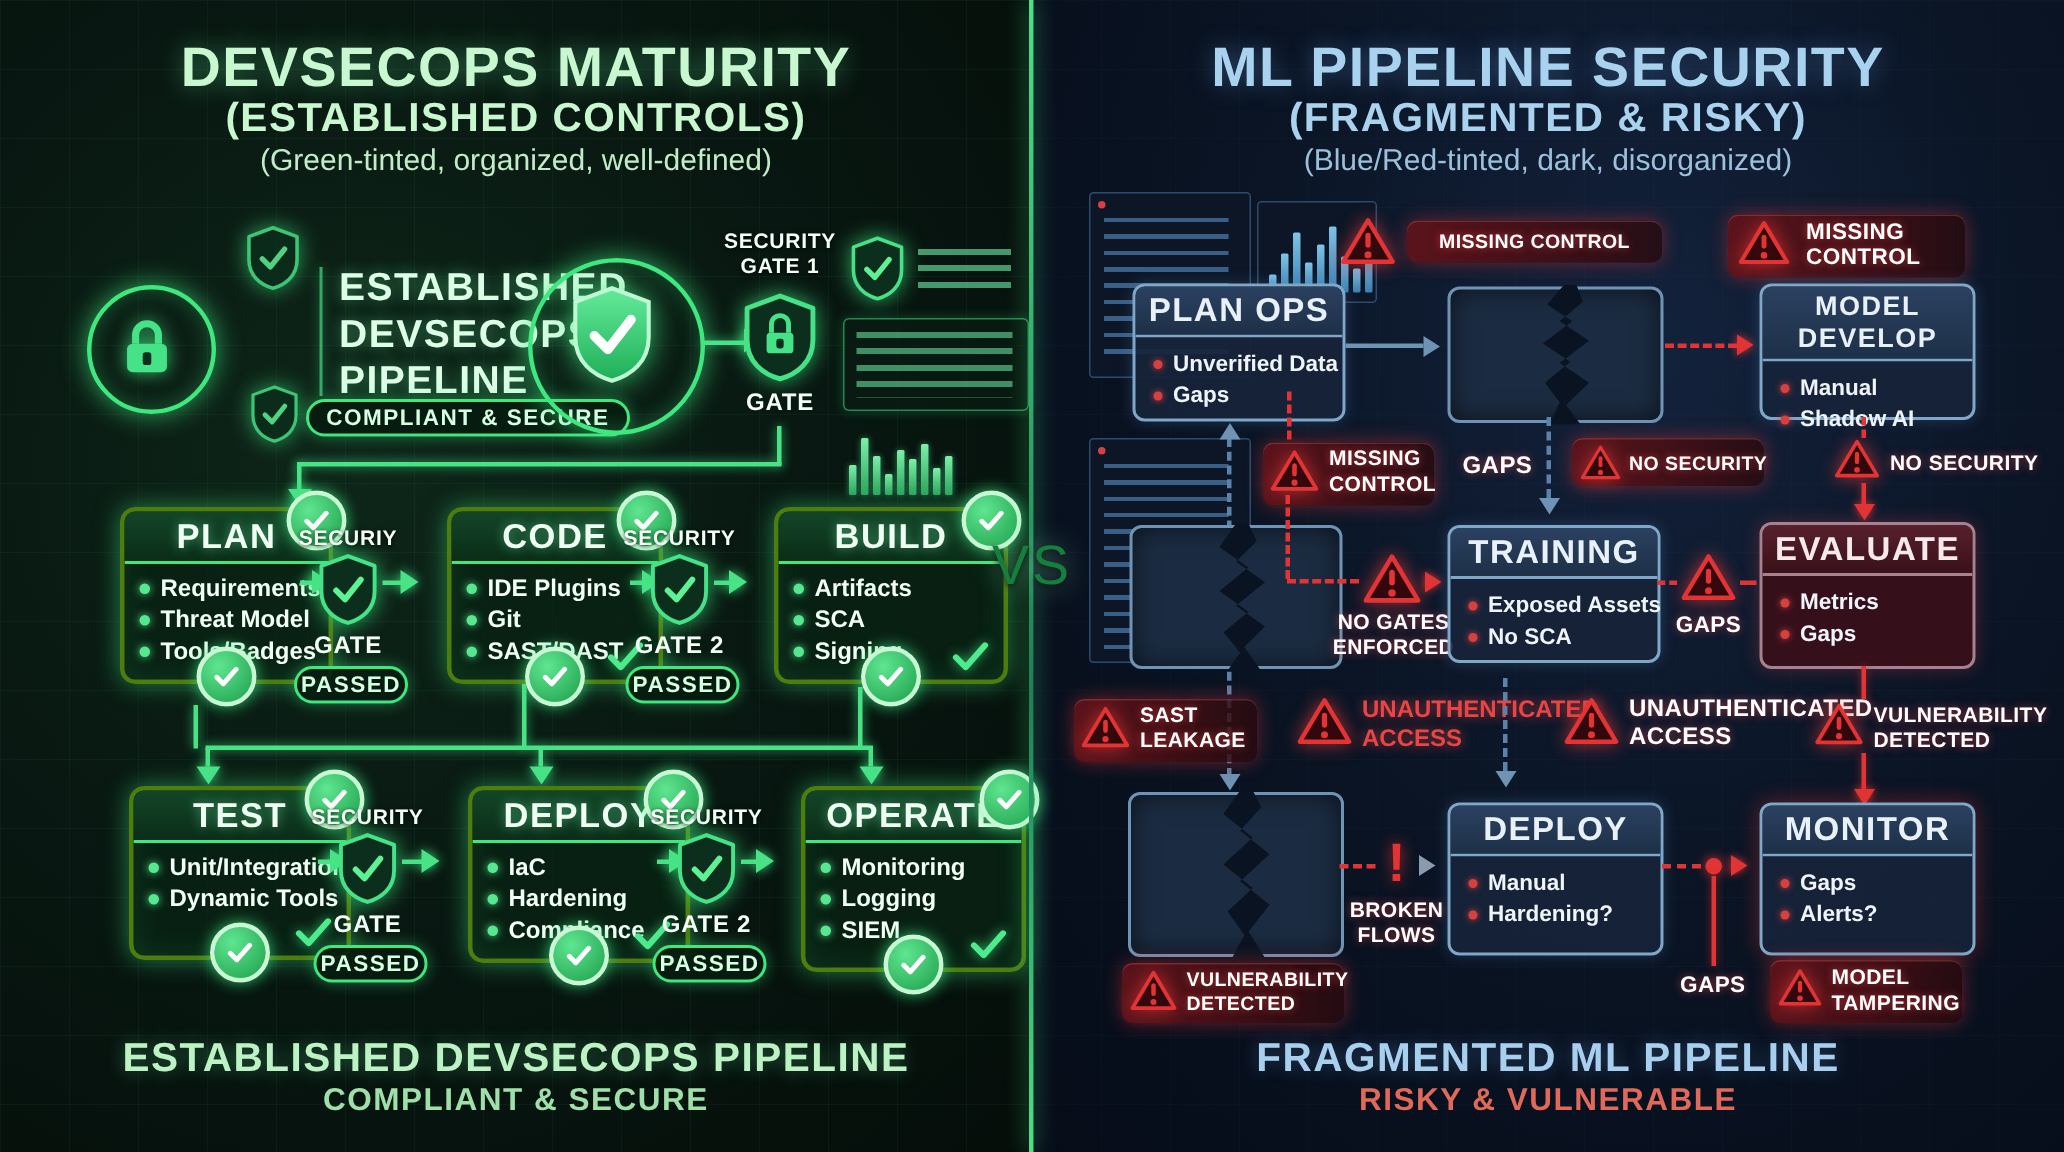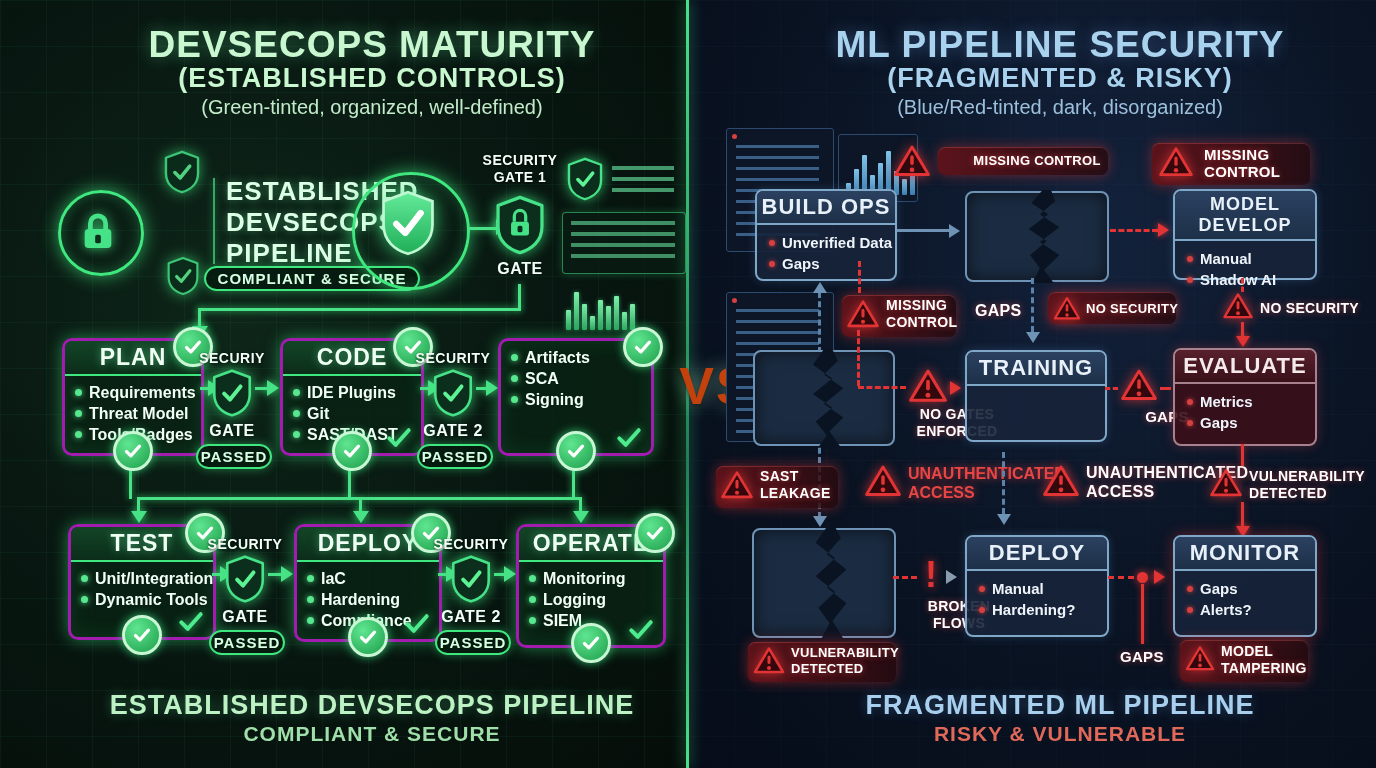--- a/index.html
+++ b/index.html
@@ -1,19 +1,19 @@
 <!DOCTYPE html>
 <html><head>
 <meta charset="utf-8">
 <style>
   html,body{margin:0;padding:0;background:#05080f;}
   .canvas{position:relative;width:1376px;height:768px;overflow:hidden;
     font-family:"Liberation Sans",sans-serif;}
   .abs{position:absolute;}
-  .t-c{text-align:center;margin-left:28px;}
+  .t-c{text-align:center;}
 
   
   .half-left{left:0;top:0;width:688px;height:768px;
     background:radial-gradient(ellipse at 35% 40%, #0e2619 0%, #081711 50%, #050d09 100%);}
   .half-right{left:688px;top:0;width:688px;height:768px;
     background:radial-gradient(ellipse at 60% 30%, #13223c 0%, #0a1424 48%, #060c18 100%);}
   .grid-g{left:0;top:0;width:688px;height:768px;opacity:.7;
     background-image:linear-gradient(rgba(80,240,160,.07) 1px,transparent 1px),
       linear-gradient(90deg,rgba(80,240,160,.07) 1px,transparent 1px);
     background-size:46px 46px;}
@@ -25,26 +25,26 @@
     background:linear-gradient(180deg,#49e287,#1f7f55 60%,#49e287);
     box-shadow:0 0 14px rgba(70,226,135,.8);}
 
   
   .gt1{font-size:37px;font-weight:800;color:#c9f7d0;letter-spacing:1px;text-shadow:0 0 16px rgba(110,255,170,.4);}
   .gt2{font-size:27px;font-weight:800;color:#c9f7d0;letter-spacing:1px;}
   .gt3{font-size:20px;font-weight:400;color:#c2ecc9;}
   .bt1{font-size:37px;font-weight:800;color:#a9d2ee;letter-spacing:1px;text-shadow:0 0 16px rgba(120,180,255,.35);}
   .bt2{font-size:27px;font-weight:800;color:#a9d2ee;letter-spacing:1px;}
   .bt3{font-size:20px;font-weight:400;color:#9cc0dc;}
-  .vs{font-size:52px;font-weight:700;color:#c2410c;letter-spacing:2px;
+  .vs{font-size:37px;font-weight:400;color:#15803d;letter-spacing:2px;
     text-shadow:0 0 18px rgba(180,255,220,.5),0 2px 4px rgba(0,0,0,.8);}
 
   
-  .gbox{border:3px solid #a21caf;border-radius:10px;background:rgba(8,34,20,.82);
-    box-shadow:0 0 16px rgba(62,232,127,.5), inset 0 0 20px rgba(62,232,127,.12);}
+  .gbox{border:3px solid #4d7c0f;border-radius:10px;background:rgba(8,34,20,.82);
+    box-shadow:0 0 16px rgba(62,232,127,.5), inset 0 0 20px rgba(62,232,127,.12);margin-left:18px;}
   .ghd{background:linear-gradient(180deg,#134527,#0b2d19);border-bottom:2px solid #3fe87f;
     border-radius:7px 7px 0 0;color:#f0fff4;font-size:23px;font-weight:800;text-align:center;
     padding:3px 0;letter-spacing:1px;text-shadow:0 0 8px rgba(120,255,180,.5);}
   .glist{margin:6px 0 0;padding:0 4px 0 10px;list-style:none;}
   .glist li{position:relative;padding-left:14px;color:#f2fff5;font-size:16px;font-weight:600;line-height:21px;white-space:nowrap;}
   .glist li::before{content:"";position:absolute;left:0;top:7px;width:7px;height:7px;border-radius:50%;
     background:#57e88f;box-shadow:0 0 6px #57e88f;}
   .chk{position:absolute;width:34px;height:34px;border-radius:50%;
     background:radial-gradient(circle at 35% 30%,#5fe690,#1e9e4a);
     border:3px solid #c8f7d4;display:flex;align-items:center;justify-content:center;
@@ -297,20 +297,21 @@
   <div class="abs gate-lbl" style="left:413px;top:350px;width:80px">SECURITY</div>
   <svg class="abs gshield" style="left:432px;top:368px;width:42px;height:50px">
       <use href="#sym-gate-shield"></use>
     </svg>
   <div class="abs gate-sub" style="left:413px;top:422px;width:80px">GATE 2</div>
   <div class="abs pill" style="left:417px;top:444px;width:72px">PASSED</div>
   <div class="abs ln-g" style="left:476px;top:387px;width:11px;height:3px"></div>
   <div class="abs ah-r-g" style="left:486px;top:380px"></div>
 
   <div class="abs gbox" style="left:498px;top:338px;width:150px;height:112px">
+    <div class="ghd">BUILD</div>
     <ul class="glist">
       <li>Artifacts</li>
       <li>SCA</li>
       <li>Signing</li>
     </ul>
     <span class="chk chk-tr">
         <svg>
           <use href="#sym-check"></use>
         </svg>
       </span>
@@ -450,21 +451,21 @@
     <div class="wtext t-c" style="font-size:13px;padding-top:5px">MISSING CONTROL</div>
   </div>
   <div class="abs wbadge" style="left:1152px;top:143px;width:158px;height:42px"></div>
   <svg class="abs tri" style="left:1158px;top:146px;width:36px;height:32px">
       <use href="#sym-tri"></use>
     </svg>
   <div class="abs wtext" style="left:1204px;top:146px;font-size:15px">MISSING</div>
   <div class="abs wtext" style="left:1204px;top:163px;font-size:15px">CONTROL</div>
 
   <div class="abs bbox" style="left:755px;top:189px;width:138px;height:88px">
-    <div class="bhd" style="font-size:22px">BUILD OPS</div>
+    <div class="bhd" style="font-size:22px">PLAN OPS</div>
     <ul class="blist">
       <li>Unverified Data</li>
       <li>Gaps</li>
     </ul>
   </div>
   <div class="abs ln-b" style="left:897px;top:229px;width:52px;height:3px"></div>
   <div class="abs ah-r-b" style="left:949px;top:224px"></div>
   <div class="abs cracked" style="left:965px;top:191px;width:140px;height:87px">
     <svg class="crack" viewBox="0 0 100 100" preserveAspectRatio="none">
       <path d="M54 0 L46 14 L58 26 L44 42 L57 55 L45 70 L52 84 L47 100 L62 100 L55 86 L66 70 L52 56 L66 40 L52 26 L63 12 L60 0 Z" fill="#0a1322"></path>
@@ -515,20 +516,24 @@
   <div class="abs dash-hr" style="left:858px;top:386px;width:48px"></div>
   <svg class="abs tri" style="left:908px;top:368px;width:40px;height:36px">
       <use href="#sym-tri"></use>
     </svg>
   <div class="abs ah-r-r" style="left:950px;top:381px"></div>
   <div class="abs wtext t-c" style="left:885px;top:406px;width:88px;font-size:14px">NO GATES</div>
   <div class="abs wtext t-c" style="left:885px;top:423px;width:88px;font-size:14px">ENFORCED</div>
 
   <div class="abs bbox" style="left:965px;top:350px;width:138px;height:88px">
     <div class="bhd" style="font-size:22px">TRAINING</div>
+    <ul class="blist">
+      <li>Exposed Assets</li>
+      <li>No SCA</li>
+    </ul>
   </div>
 
   <div class="abs dash-hr" style="left:1105px;top:387px;width:13px"></div>
   <svg class="abs tri" style="left:1120px;top:368px;width:38px;height:34px">
       <use href="#sym-tri"></use>
     </svg>
   <div class="abs wtext t-c" style="left:1116px;top:408px;width:46px;font-size:15px">GAPS</div>
   <div class="abs dash-hr" style="left:1160px;top:387px;width:11px"></div>
 
   <div class="abs bbox maroon" style="left:1173px;top:348px;width:140px;height:94px">

